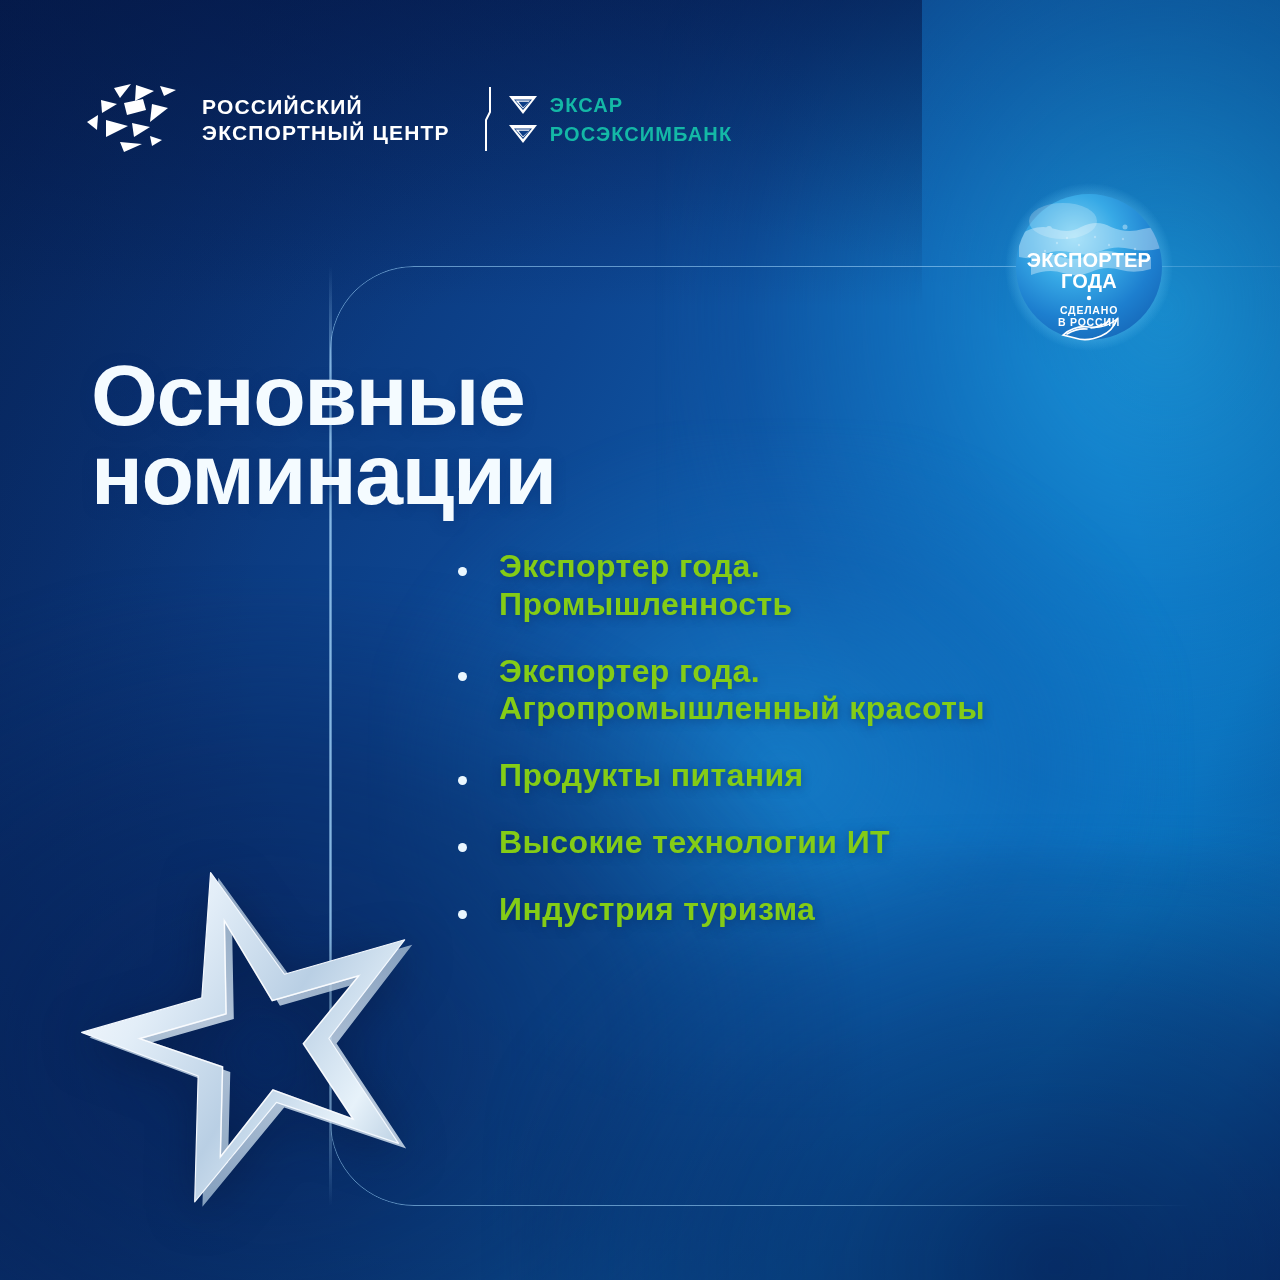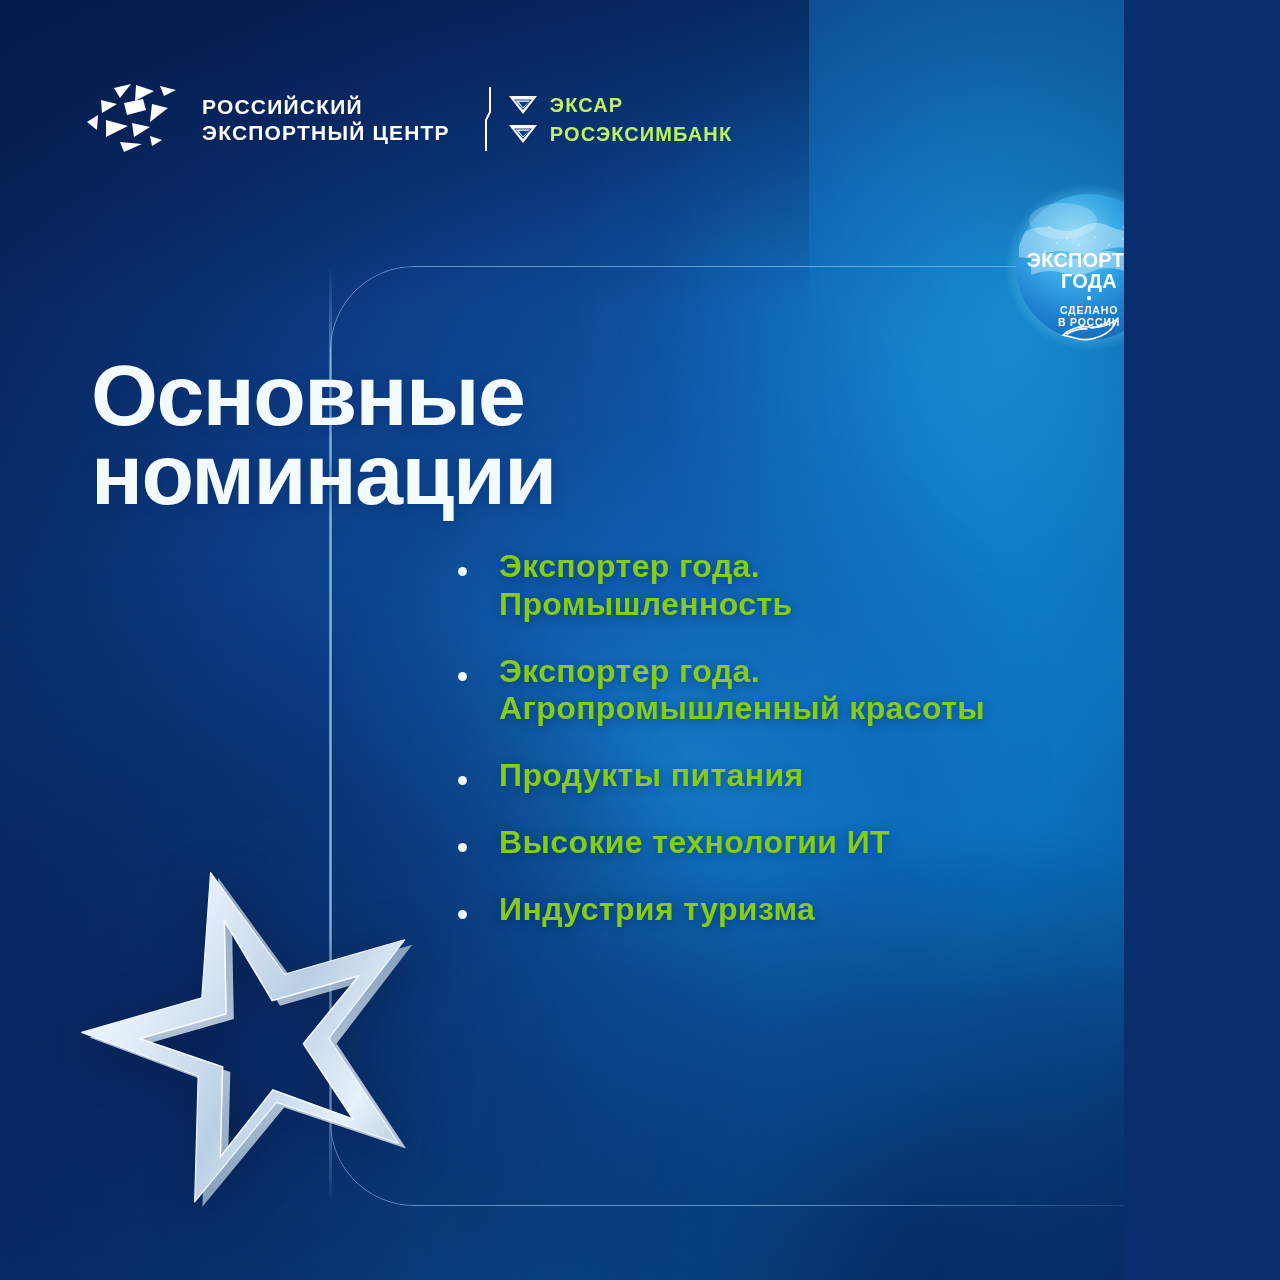--- a/index.html
+++ b/index.html
@@ -5,21 +5,21 @@
   * { margin:0; padding:0; box-sizing:border-box; }
   html,body { width:1280px; height:1280px; }
   body {
     font-family:"Liberation Sans", sans-serif;
     background:#0a2d6e;
     overflow:hidden;
   }
 
   #slide {
     position:relative;
-    width:1124px;
+    width:1280px;
     height:1280px;
     overflow:hidden;
     background:#0c3370;
   }
 
   
   .bg-base {
     position:absolute; inset:0;
     background:
       linear-gradient(118deg,
@@ -156,21 +156,21 @@
     justify-content:center;
     gap:8px;
   }
   .sub-brand {
     display:flex;
     align-items:center;
     gap:12px;
   }
   .tri-mark { flex:0 0 auto; display:block; }
   .sub-brand span {
-    color:#bef264;
+    color:#14b8a6;
     font-size:20px;
     font-weight:bold;
     letter-spacing:1.1px;
     line-height:1;
     white-space:nowrap;
   }
 
   
   .badge {
     position:absolute;

